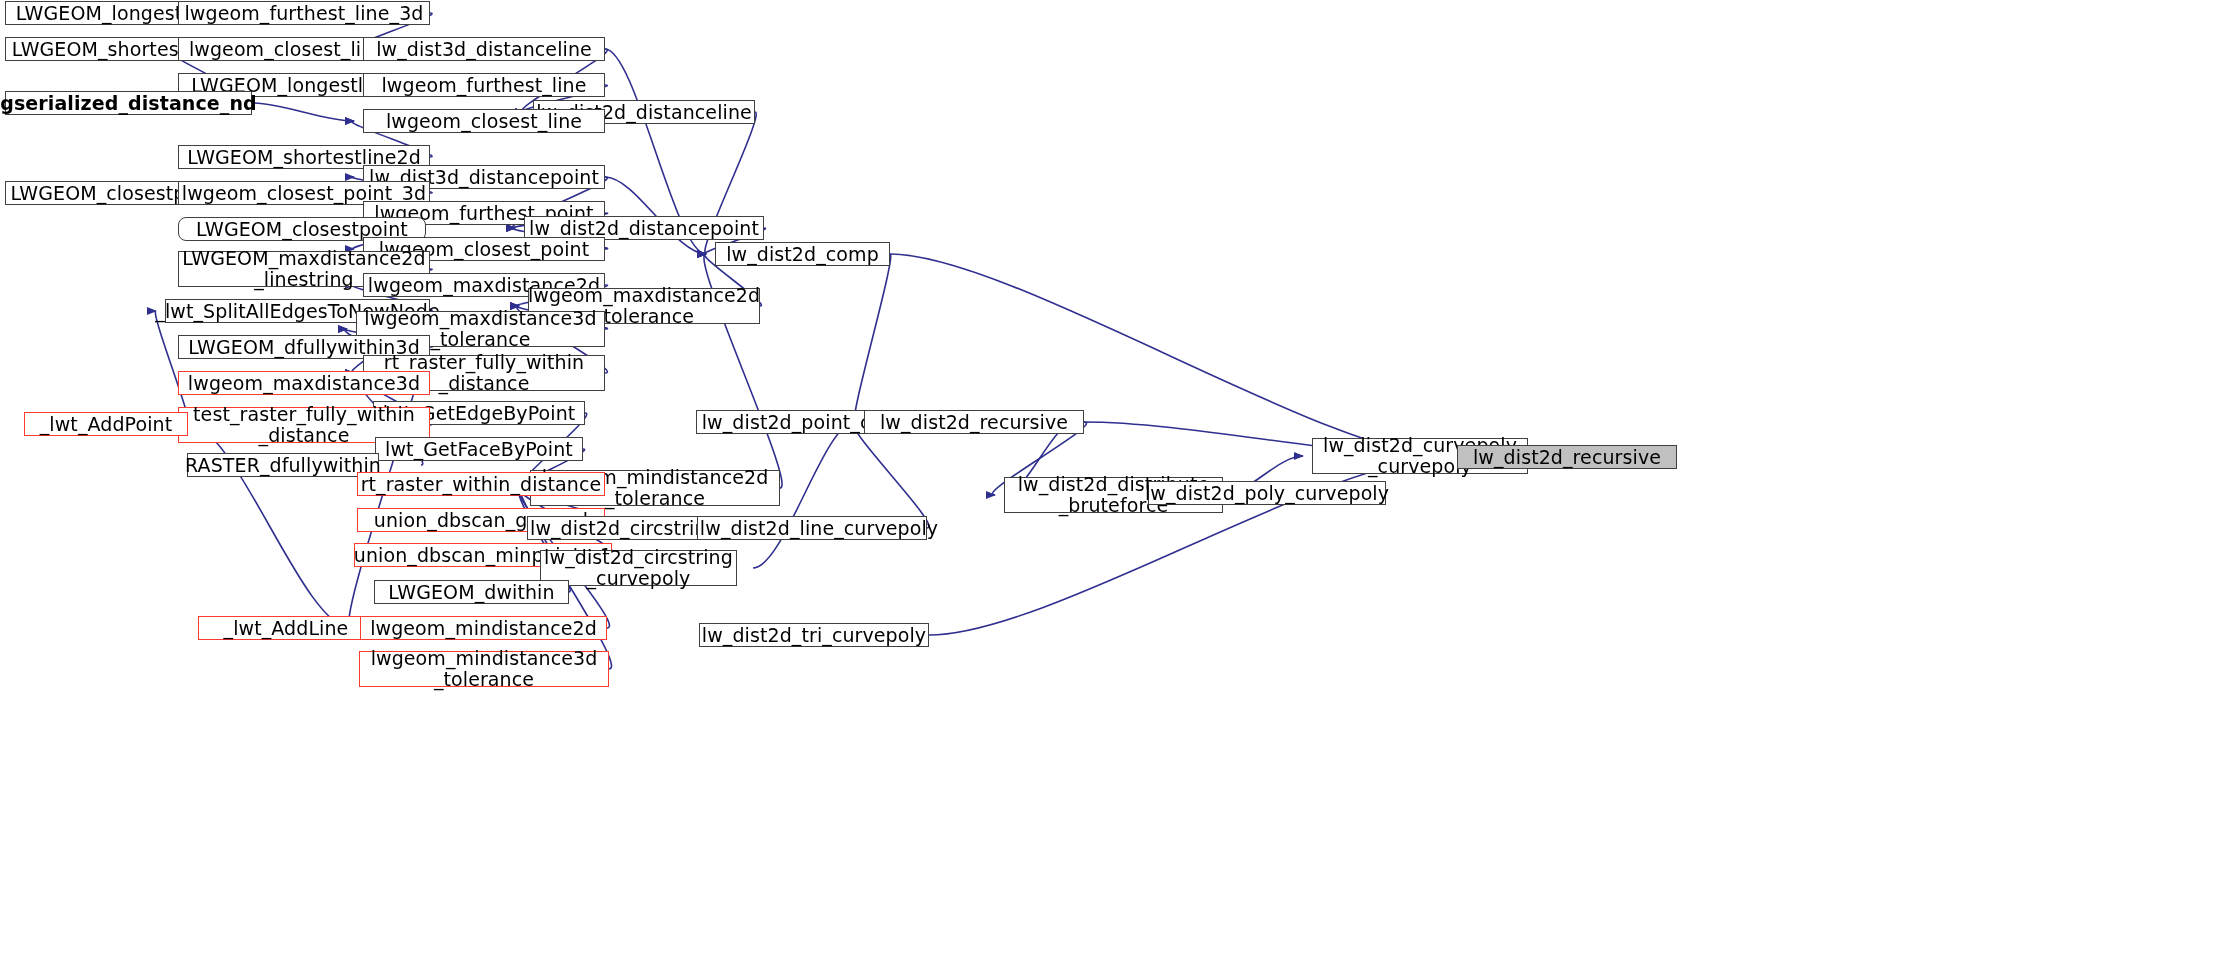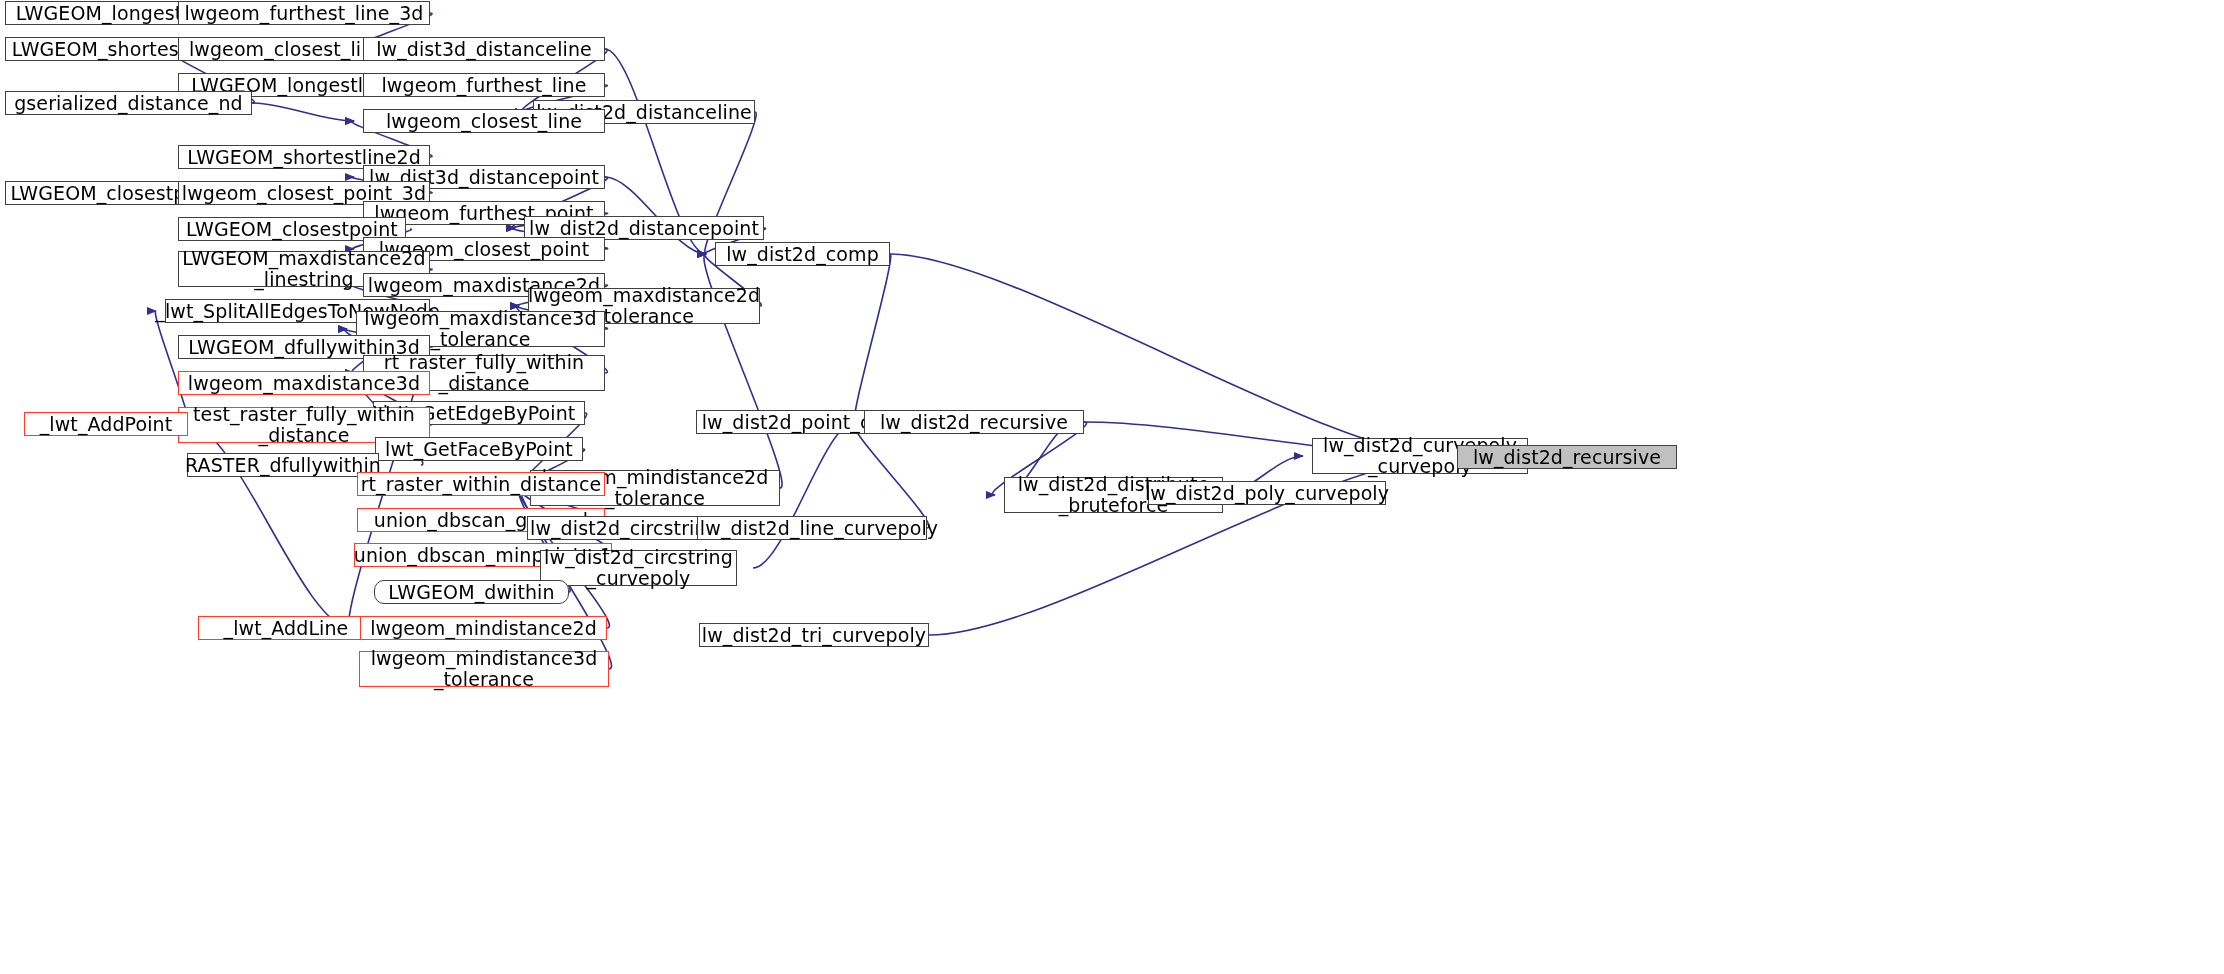--- a/index.html
+++ b/index.html
@@ -83,30 +83,30 @@
         <path d="M1084,422 C1188.44,422 1343.56,457 1448,457"></path>
       </g>
   </svg>
 <div class="node" style="left: 5px; top: 1px; width: 247px; height: 24px;">LWGEOM_longestline3d</div>
     <div class="node" style="left: 178px; top: 1px; width: 252px; height: 24px;">lwgeom_furthest_line_3d</div>
     <div class="node" style="left: 5px; top: 37px; width: 247px; height: 24px;">LWGEOM_shortestline3d</div>
     <div class="node" style="left: 178px; top: 37px; width: 252px; height: 24px;">lwgeom_closest_line_3d</div>
     <div class="node" style="left: 363px; top: 37px; width: 242px; height: 24px;">lw_dist3d_distanceline</div>
     <div class="node" style="left: 178px; top: 73px; width: 252px; height: 24px;">LWGEOM_longestline2d</div>
     <div class="node" style="left: 363px; top: 73px; width: 242px; height: 24px;">lwgeom_furthest_line</div>
-    <div class="node" style="left: 5px; top: 91px; width: 247px; height: 24px;">gserialized_distance_nd</div>
+    <div class="node" style="left: 5px; top: 91px; width: 247px; height: 24px; font-weight: bold;">gserialized_distance_nd</div>
     <div class="node" style="left: 533px; top: 100px; width: 222px; height: 24px;">lw_dist2d_distanceline</div>
     <div class="node" style="left: 363px; top: 109px; width: 242px; height: 24px;">lwgeom_closest_line</div>
     <div class="node" style="left: 178px; top: 145px; width: 252px; height: 24px;">LWGEOM_shortestline2d</div>
     <div class="node" style="left: 363px; top: 165px; width: 242px; height: 24px;">lw_dist3d_distancepoint</div>
     <div class="node" style="left: 5px; top: 181px; width: 247px; height: 24px;">LWGEOM_closestpoint3d</div>
     <div class="node" style="left: 178px; top: 181px; width: 252px; height: 24px;">lwgeom_closest_point_3d</div>
     <div class="node" style="left: 363px; top: 201px; width: 242px; height: 24px;">lwgeom_furthest_point</div>
     <div class="node" style="left: 524px; top: 216px; width: 240px; height: 24px;">lw_dist2d_distancepoint</div>
-    <div class="node" style="left: 178px; top: 217px; width: 228px; height: 24px;">LWGEOM_closestpoint</div>
+    <div class="node" style="left: 178px; top: 217px; width: 248px; height: 24px; border-radius: 8px;">LWGEOM_closestpoint</div>
     <div class="node" style="left: 363px; top: 237px; width: 242px; height: 24px;">lwgeom_closest_point</div>
     <div class="node" style="left: 715px; top: 242px; width: 175px; height: 24px;">lw_dist2d_comp</div>
     <div class="node" style="left: 178px; top: 251px; width: 252px; height: 36px;">LWGEOM_maxdistance2d
 _linestring</div>
     <div class="node" style="left: 363px; top: 273px; width: 242px; height: 24px;">lwgeom_maxdistance2d</div>
     <div class="node" style="left: 528px; top: 288px; width: 232px; height: 36px;">lwgeom_maxdistance2d
 _tolerance</div>
     <div class="node" style="left: 165px; top: 299px; width: 265px; height: 24px;">_lwt_SplitAllEdgesToNewNode</div>
     <div class="node" style="left: 356px; top: 311px; width: 249px; height: 36px;">lwgeom_maxdistance3d
 _tolerance</div>
@@ -130,19 +130,19 @@
     <div class="node red" style="left: 357px; top: 472px; width: 248px; height: 24px;">rt_raster_within_distance</div>
     <div class="node" style="left: 1004px; top: 477px; width: 219px; height: 36px;">lw_dist2d_distribute
 _bruteforce</div>
     <div class="node" style="left: 1148px; top: 481px; width: 238px; height: 24px;">lw_dist2d_poly_curvepoly</div>
     <div class="node red" style="left: 357px; top: 508px; width: 248px; height: 24px;">union_dbscan_general</div>
     <div class="node" style="left: 527px; top: 516px; width: 245px; height: 24px;">lw_dist2d_circstring_poly</div>
     <div class="node" style="left: 697px; top: 516px; width: 230px; height: 24px; padding-left: 14px;">lw_dist2d_line_curvepoly</div>
     <div class="node red" style="left: 354px; top: 543px; width: 258px; height: 24px;">union_dbscan_minpoints_1</div>
     <div class="node" style="left: 540px; top: 550px; width: 197px; height: 36px;">lw_dist2d_circstring
 _curvepoly</div>
-    <div class="node" style="left: 374px; top: 580px; width: 195px; height: 24px; border-radius: 10px;">LWGEOM_dwithin</div>
+    <div class="node" style="left: 374px; top: 580px; width: 195px; height: 24px;">LWGEOM_dwithin</div>
     <div class="node red" style="left: 198px; top: 616px; width: 176px; height: 24px;">_lwt_AddLine</div>
     <div class="node red" style="left: 360px; top: 616px; width: 247px; height: 24px;">lwgeom_mindistance2d</div>
     <div class="node" style="left: 699px; top: 623px; width: 230px; height: 24px;">lw_dist2d_tri_curvepoly</div>
     <div class="node red" style="left: 359px; top: 651px; width: 250px; height: 36px;">lwgeom_mindistance3d
 _tolerance</div>
   </div>
 
 </body></html>

